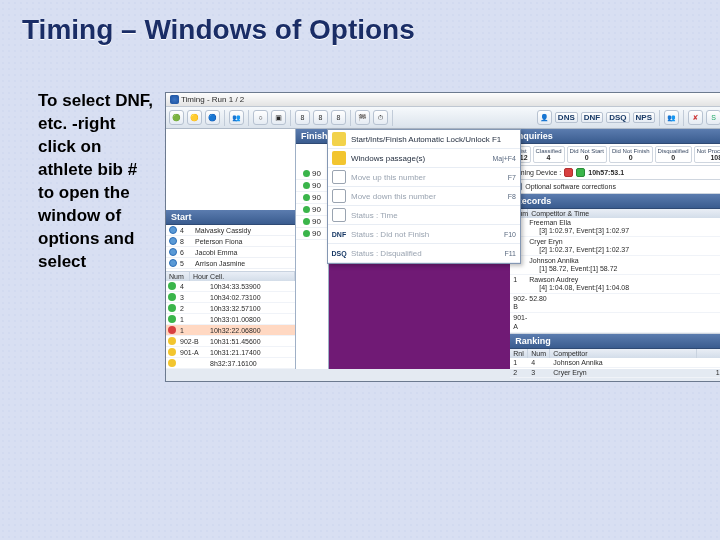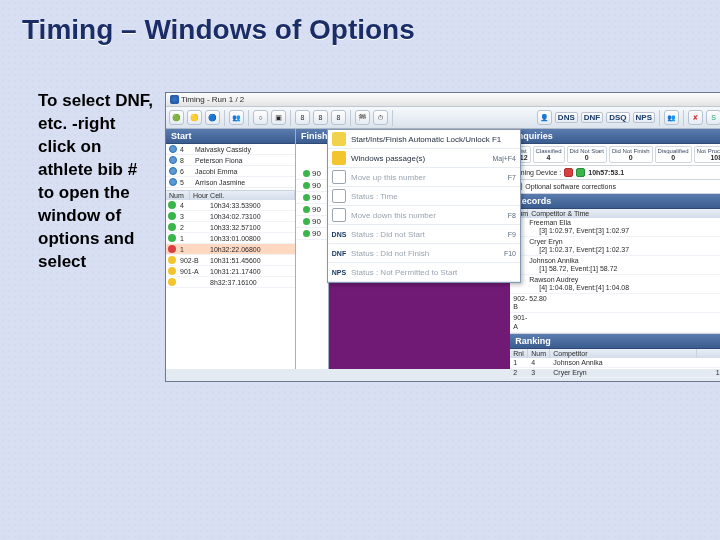--- a/index.html
+++ b/index.html
@@ -89,21 +89,21 @@
     background: #fff;
     display: flex; flex-direction: column;
   }
   .colhdr {
     background: linear-gradient(#5b7caf,#3a5c8f);
     color: #fff; font-size: 9px; font-weight: bold;
     padding: 2px 5px;
     border-bottom: 1px solid #2f4a74;
   }
   
-  .start { width: 130px; }
+  .start { width: 130px; justify-content: flex-end; }
   .start-top {
     display:flex; flex-direction:column; gap:0;
     font-size:7px;
   }
   .start-row { display:flex; align-items:center; gap:3px; padding:1px 3px; border-bottom:1px solid #eef1f6; }
   .person-ico { width:8px;height:8px;border-radius:50%;background:#5a9ad6;border:1px solid #2d6fb8; flex:0 0 8px;}
   .start-grid {
     margin-top: 2px;
     border-top: 1px solid #c9d3e0;
   }
@@ -349,42 +349,37 @@
               <span class="lab">Windows passage(s)</span>
               <span class="sc">Maj+F4</span>
             </div>
             <div class="mi dis">
               <span class="ci ci-u"></span>
               <span class="lab">Move up this number</span>
               <span class="sc">F7</span>
             </div>
             <div class="mi dis">
               <span class="ci ci-u"></span>
+              <span class="lab">Move down this number</span>
+              <span class="sc">F8</span>
+            </div>
+            <div class="mi dis">
+              <span class="ci ci-u"></span>
               <span class="lab">Status : Time</span>
               <span class="sc"></span>
-            </div>
-            <div class="mi dis">
-              <span class="ci ci-u"></span>
-              <span class="lab">Move down this number</span>
-              <span class="sc">F8</span>
-            </div>
-            <div class="mi dis">
-              <span class="ci ci-txt">DNS</span>
-              <span class="lab">Status : Did not Start</span>
-              <span class="sc">F9</span>
             </div>
             <div class="mi dis">
               <span class="ci ci-txt">DNF</span>
               <span class="lab">Status : Did not Finish</span>
               <span class="sc">F10</span>
             </div>
             <div class="mi dis">
-              <span class="ci ci-txt">NPS</span>
-              <span class="lab">Status : Not Permitted to Start</span>
-              <span class="sc"></span>
+              <span class="ci ci-txt">DSQ</span>
+              <span class="lab">Status : Disqualified</span>
+              <span class="sc">F11</span>
             </div>
           </div>
       </div>
 
       <div class="col right">
         <div class="colhdr">Inquiries</div>
         <div class="inq-stats" id="inq-stats">
             <div class="cell">
               <span class="lab">List</span>
               <span class="val">112</span>

